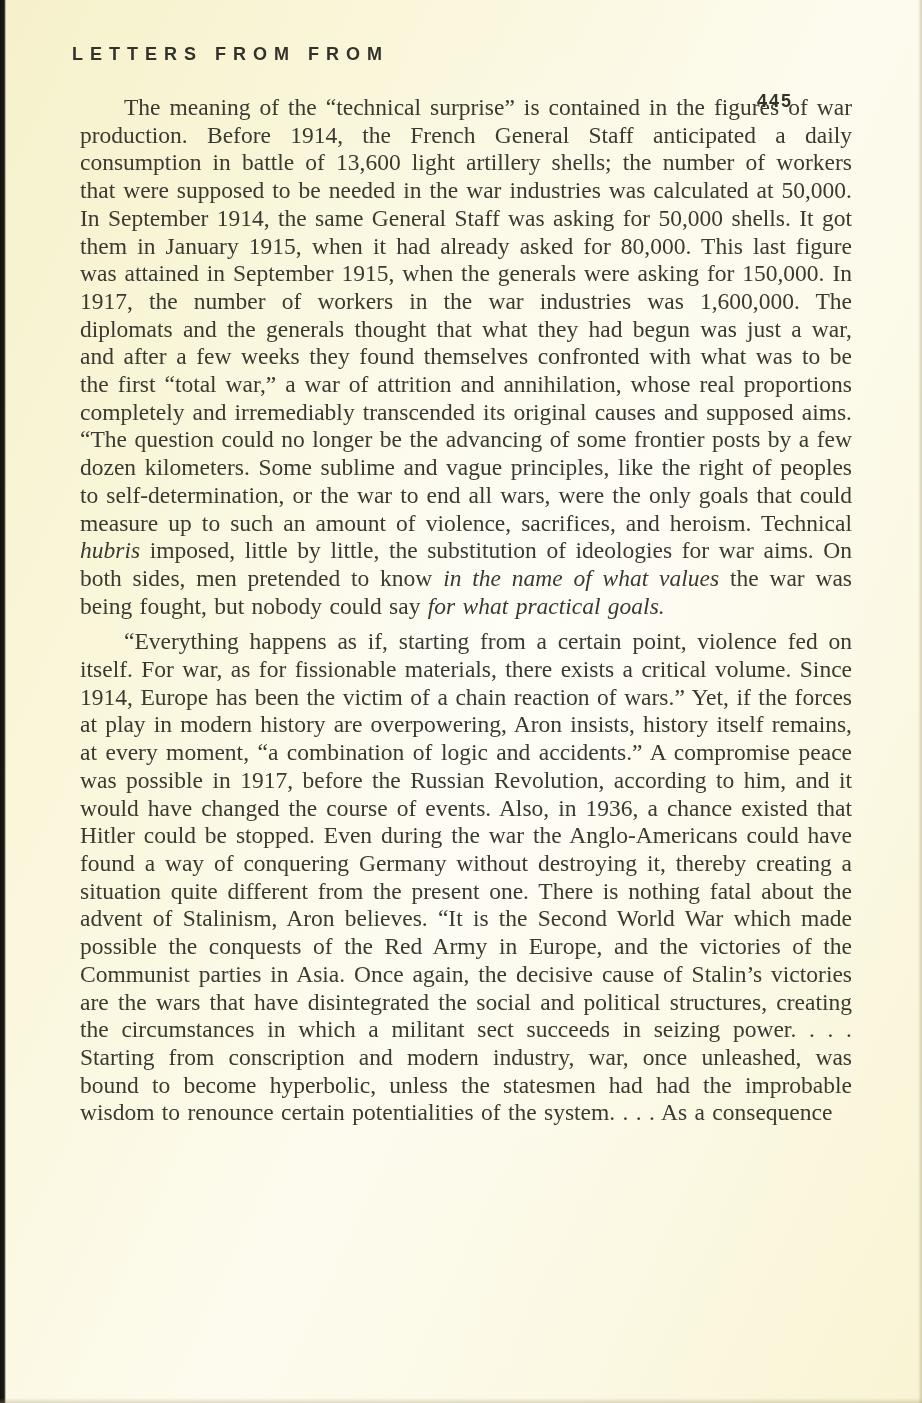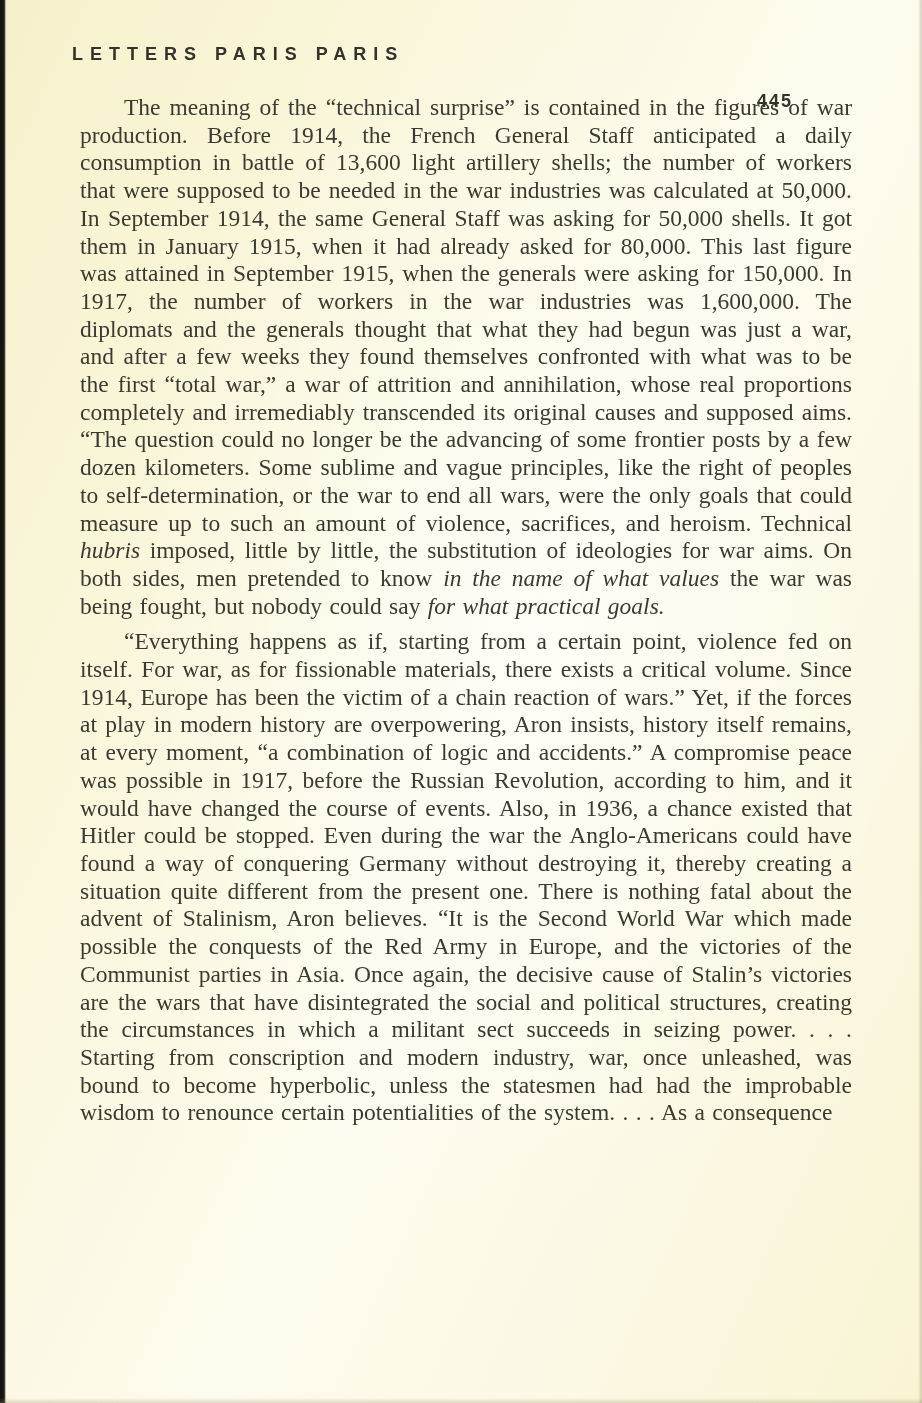--- a/index.html
+++ b/index.html
@@ -48,21 +48,21 @@
 </style>
 </head>
 <body>
 
 <div class="scan">
   <div class="edge-left"></div>
   <div class="edge-right"></div>
   <div class="edge-bottom"></div>
 
   <div class="running-header">
-    <span class="running-title">LETTERS PARIS PARIS</span>
+    <span class="running-title">LETTERS FROM FROM</span>
     <span class="page-number">445</span>
   </div>
 
   <div class="text-block">
       <p><span>The meaning of the “technical surprise” is contained in the figures of war production. Before 1914, the French General Staff anticipated a daily consumption in battle of 13,600 light artillery shells; the number of workers that were supposed to be needed in the war industries was calculated at 50,000. In September 1914, the same General Staff was asking for 50,000 shells. It got them in January 1915, when it had already asked for 80,000. This last figure was attained in September 1915, when the generals were asking for 150,000. In 1917, the number of workers in the war industries was 1,600,000. The diplomats and the generals thought that what they had begun was just a war, and after a few weeks they found themselves confronted with what was to be the first “total war,” a war of attrition and annihilation, whose real proportions completely and irremediably transcended its original causes and supposed aims. “The question could no longer be the advancing of some frontier posts by a few dozen kilometers. Some sublime and vague principles, like the right of peoples to self-determination, or the war to end all wars, were the only goals that could measure up to such an amount of violence, sacrifices, and heroism. Technical </span><em>hubris</em><span> imposed, little by little, the substitution of ideologies for war aims. On both sides, men pretended to know </span><em>in the name of what values</em><span> the war was being fought, but nobody could say </span><em>for what practical goals.</em></p>
       <p><span>“Everything happens as if, starting from a certain point, violence fed on itself. For war, as for fissionable materials, there exists a critical volume. Since 1914, Europe has been the victim of a chain reaction of wars.” Yet, if the forces at play in modern history are overpowering, Aron insists, history itself remains, at every moment, “a combination of logic and accidents.” A compromise peace was possible in 1917, before the Russian Revolution, according to him, and it would have changed the course of events. Also, in 1936, a chance existed that Hitler could be stopped. Even during the war the Anglo-Americans could have found a way of conquering Germany without destroying it, thereby creating a situation quite different from the present one. There is nothing fatal about the advent of Stalinism, Aron believes. “It is the Second World War which made possible the conquests of the Red Army in Europe, and the victories of the Communist parties in Asia. Once again, the decisive cause of Stalin’s victories are the wars that have disintegrated the social and political structures, creating the circumstances in which a militant sect succeeds in seizing power. . . . Starting from conscription and modern industry, war, once unleashed, was bound to become hyperbolic, unless the statesmen had had the improbable wisdom to renounce certain potentialities of the system. . . . As a consequence</span></p>
     </div>
 </div>
 
 </body></html>

